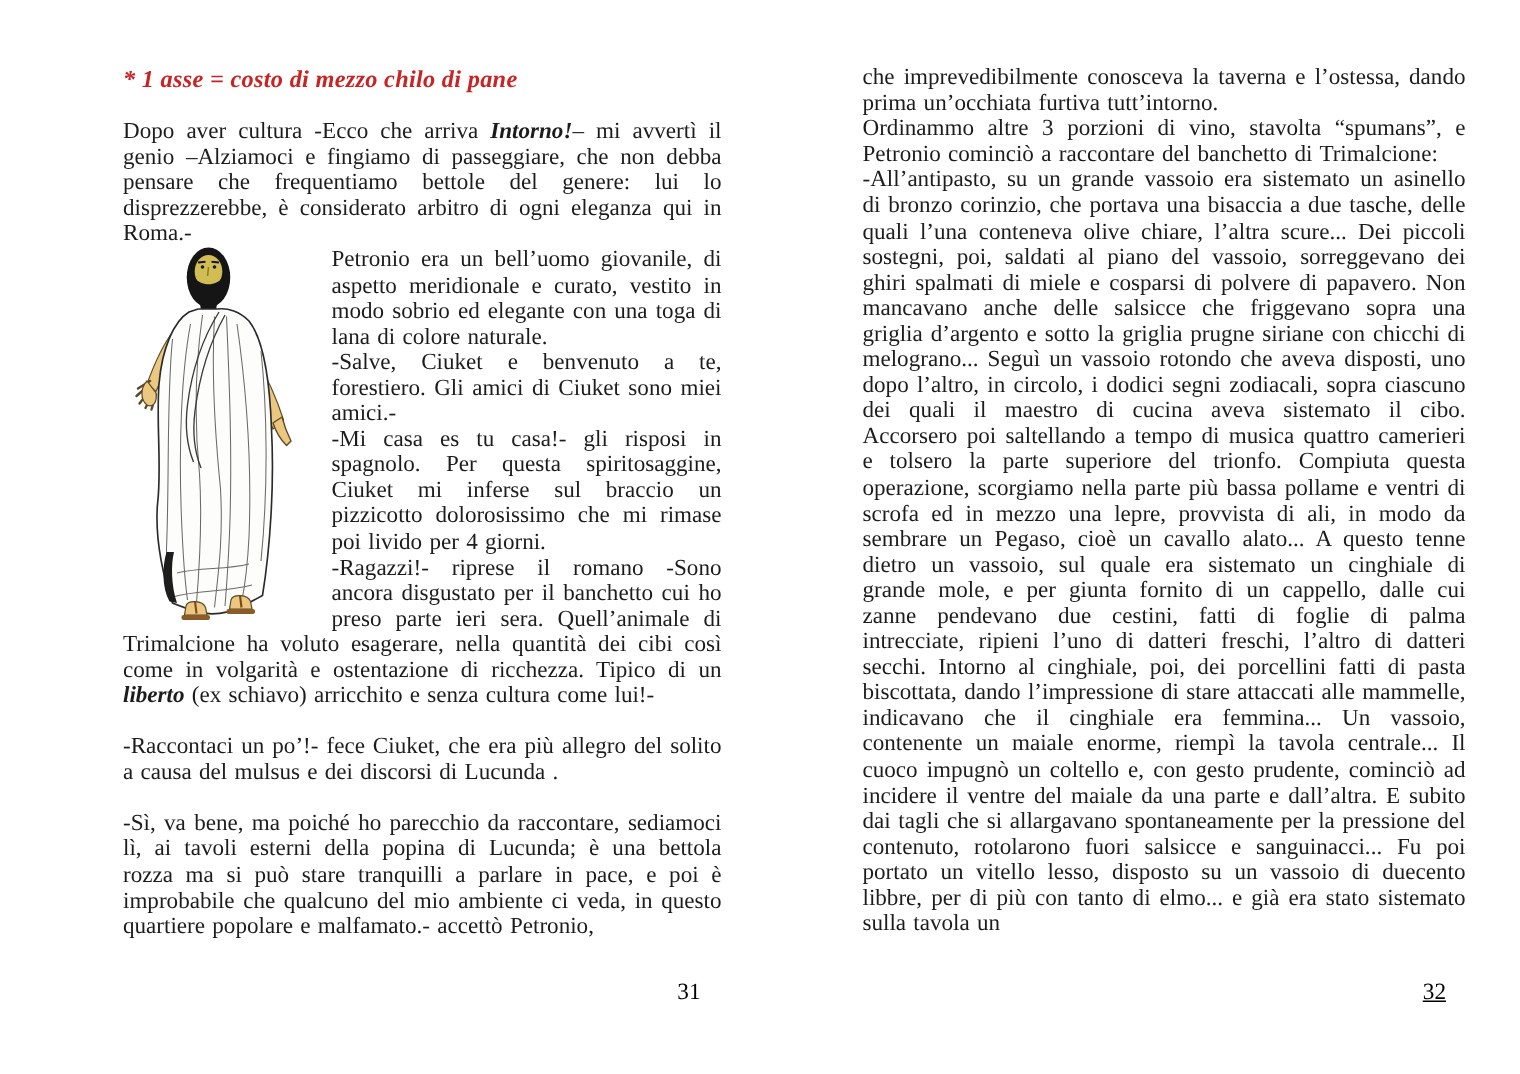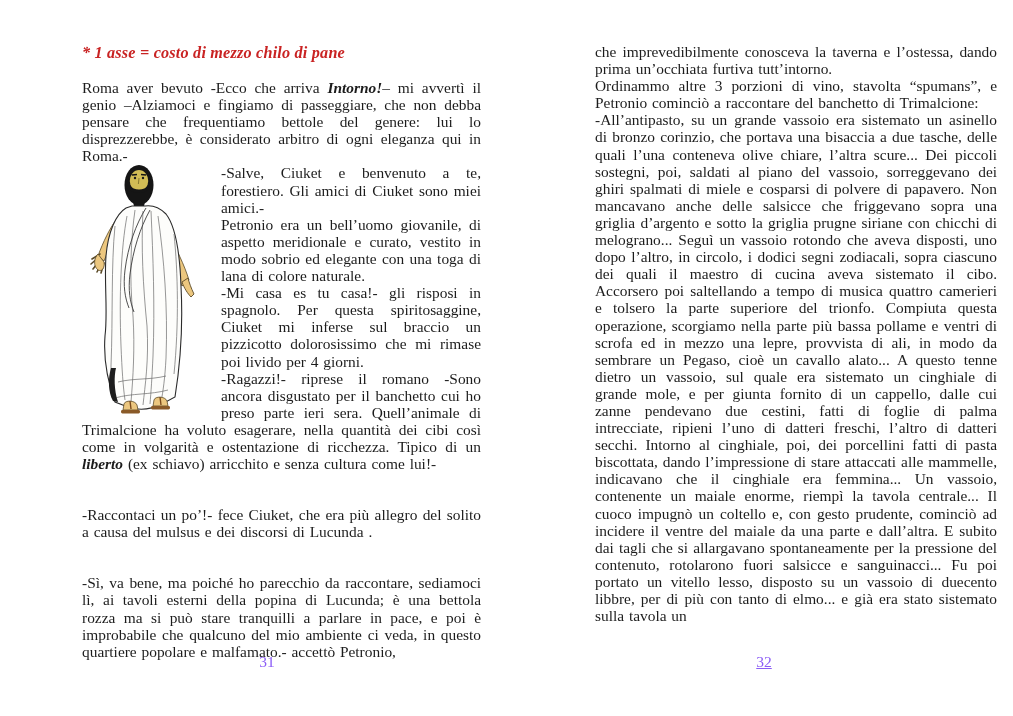--- a/index.html
+++ b/index.html
@@ -6,70 +6,70 @@
     margin: 0; padding: 0;
     width: 1013px; height: 716px;
     background: #ffffff;
     overflow: hidden;
     font-family: "Liberation Serif", "DejaVu Serif", serif;
   }
   .spread { position: relative; width: 1013px; height: 716px; background: #ffffff; }
 
   .page-col { position: absolute; top: 40px; }
   .page-col.left  { left: 82px;  width: 399px; }
-  .page-col.right { left: 575px; top: 43px; width: 402px; margin-left: 20px; }
+  .page-col.right { left: 575px; top: 43px; width: 402px; }
 
   .note {
     color: #c92323;
     font-weight: bold;
     font-style: italic;
     font-size: 16.2px;
     line-height: 18px;
     margin: 4px 0 17px 0;
     letter-spacing: 0.2px;
   }
 
   .para {
     font-size: 15.4px;
     line-height: 17.1px;
     color: #1c1c1c;
     text-align: justify;
     margin: 0;
     word-spacing: 1px;
   }
-  .para.gap-above { margin-top: 34px; }
+  .para.gap-above { margin-top: 17px; }
   .para .em { font-weight: bold; font-style: italic; }
 
   .figure-float {
     float: left;
     width: 139px;
     height: 253px;
   }
   .figure-float svg { display: block; margin-left: 8px; }
 
   .pagenum {
     position: absolute;
     top: 653px;
     width: 400px;
-    text-align: center;
+    text-align: right;
     font-size: 15.5px;
-    color: #8b5cf6;
+    color: #000000;
   }
   .pagenum.left  { left: 67px; }
   .pagenum.right { left: 564px; text-decoration: underline; }
 </style>
 </head>
 <body>
 
 <div class="spread">
 
   <div class="page-col left">
     <p class="note">* 1 asse = costo di mezzo chilo di pane</p>
 
-    <p class="para"><span>Roma aver bevuto -Ecco che arriva </span><span class="em">Intorno!</span><span>– mi avvertì il genio –Alziamoci e fingiamo di passeggiare, che non debba pensare che frequentiamo bettole del genere: lui lo disprezzerebbe, è considerato arbitro di ogni eleganza qui in Roma.-</span></p>
+    <p class="para"><span>Dopo aver cultura -Ecco che arriva </span><span class="em">Intorno!</span><span>– mi avvertì il genio –Alziamoci e fingiamo di passeggiare, che non debba pensare che frequentiamo bettole del genere: lui lo disprezzerebbe, è considerato arbitro di ogni eleganza qui in Roma.-</span></p>
 
     <div class="figure-float">
       <svg width="120" height="253" viewBox="0 0 120 253" xmlns="http://www.w3.org/2000/svg">
 
         <ellipse cx="49" cy="21" rx="14.5" ry="20" fill="#151515"></ellipse>
 
         <ellipse cx="49" cy="17" rx="9.2" ry="11" fill="#d2bd55"></ellipse>
         <path d="M40,21 C43,27 55,27 58,21 L58,26 C54,30 44,30 40,26 Z" fill="#151515"></path>
         <circle cx="45" cy="14" r="1.2" fill="#1a1a1a"></circle>
         <circle cx="53" cy="14" r="1.2" fill="#1a1a1a"></circle>
@@ -118,22 +118,22 @@
 
         <path d="M34,240 C35,236 45,236 47,241 L48,246 L33,246 Z" fill="#ecc77f" stroke="#5a4a28" stroke-width="0.8"></path>
         <rect x="31" y="246" width="19" height="3.4" rx="1.4" fill="#8a5a28"></rect>
         <path d="M40,237 L41,245" stroke="#7a4a1d" stroke-width="1.4"></path>
         <path d="M64,236 C65,232 75,232 77,237 L78,242 L63,242 Z" fill="#ecc77f" stroke="#5a4a28" stroke-width="0.8"></path>
         <rect x="61" y="242" width="19" height="3.4" rx="1.4" fill="#8a5a28"></rect>
         <path d="M70,233 L71,241" stroke="#7a4a1d" stroke-width="1.4"></path>
       </svg>
     </div>
 
+    <p class="para"><span>Petronio era un bell’uomo giovanile, di aspetto meridionale e curato, vestito in modo sobrio ed elegante con una toga di lana di colore naturale.</span></p>
     <p class="para"><span>-Salve, Ciuket e benvenuto a te, forestiero. Gli amici di Ciuket sono miei amici.-</span></p>
-    <p class="para"><span>Petronio era un bell’uomo giovanile, di aspetto meridionale e curato, vestito in modo sobrio ed elegante con una toga di lana di colore naturale.</span></p>
     <p class="para"><span>-Mi casa es tu casa!- gli risposi in spagnolo. Per questa spiritosaggine, Ciuket mi inferse sul braccio un pizzicotto dolorosissimo che mi rimase poi livido per 4 giorni.</span></p>
     <p class="para"><span>-Ragazzi!- riprese il romano -Sono ancora disgustato per il banchetto cui ho preso parte ieri sera. Quell’animale di Trimalcione ha voluto esagerare, nella quantità dei cibi così come in volgarità e ostentazione di ricchezza. Tipico di un </span><span class="em">liberto</span><span> (ex schiavo) arricchito e senza cultura come lui!-</span></p>
     <p class="para gap-above"><span>-Raccontaci un po’!- fece Ciuket, che era più allegro del solito a causa del mulsus e dei discorsi di Lucunda .</span></p>
     <p class="para gap-above"><span>-Sì, va bene, ma poiché ho parecchio da raccontare, sediamoci lì, ai tavoli esterni della popina di Lucunda; è una bettola rozza ma si può stare tranquilli a parlare in pace, e poi è improbabile che qualcuno del mio ambiente ci veda, in questo quartiere popolare e malfamato.- accettò Petronio,</span></p>
   </div>
 
   <div class="page-col right">
     <p class="para"><span>che imprevedibilmente conosceva la taverna e l’ostessa, dando prima un’occhiata furtiva tutt’intorno.</span></p>
     <p class="para"><span>Ordinammo altre 3 porzioni di vino, stavolta “spumans”, e Petronio cominciò a raccontare del banchetto di Trimalcione:</span></p>
     <p class="para"><span>-All’antipasto, su un grande vassoio era sistemato un asinello di bronzo corinzio, che portava una bisaccia a due tasche, delle quali l’una conteneva olive chiare, l’altra scure... Dei piccoli sostegni, poi, saldati al piano del vassoio, sorreggevano dei ghiri spalmati di miele e cosparsi di polvere di papavero. Non mancavano anche delle salsicce che friggevano sopra una griglia d’argento e sotto la griglia prugne siriane con chicchi di melograno... Seguì un vassoio rotondo che aveva disposti, uno dopo l’altro, in circolo, i dodici segni zodiacali, sopra ciascuno dei quali il maestro di cucina aveva sistemato il cibo. Accorsero poi saltellando a tempo di musica quattro camerieri e tolsero la parte superiore del trionfo. Compiuta questa operazione, scorgiamo nella parte più bassa pollame e ventri di scrofa ed in mezzo una lepre, provvista di ali, in modo da sembrare un Pegaso, cioè un cavallo alato... A questo tenne dietro un vassoio, sul quale era sistemato un cinghiale di grande mole, e per giunta fornito di un cappello, dalle cui zanne pendevano due cestini, fatti di foglie di palma intrecciate, ripieni l’uno di datteri freschi, l’altro di datteri secchi. Intorno al cinghiale, poi, dei porcellini fatti di pasta biscottata, dando l’impressione di stare attaccati alle mammelle, indicavano che il cinghiale era femmina...  Un vassoio, contenente un maiale enorme, riempì la tavola centrale... Il cuoco impugnò un coltello e, con gesto prudente, cominciò ad incidere il ventre del maiale da una parte e dall’altra. E subito dai tagli che si allargavano spontaneamente per la pressione del contenuto, rotolarono fuori salsicce e sanguinacci... Fu poi portato un vitello lesso, disposto su un vassoio di duecento libbre, per di più con tanto di elmo... e già era stato sistemato sulla tavola un</span></p>

